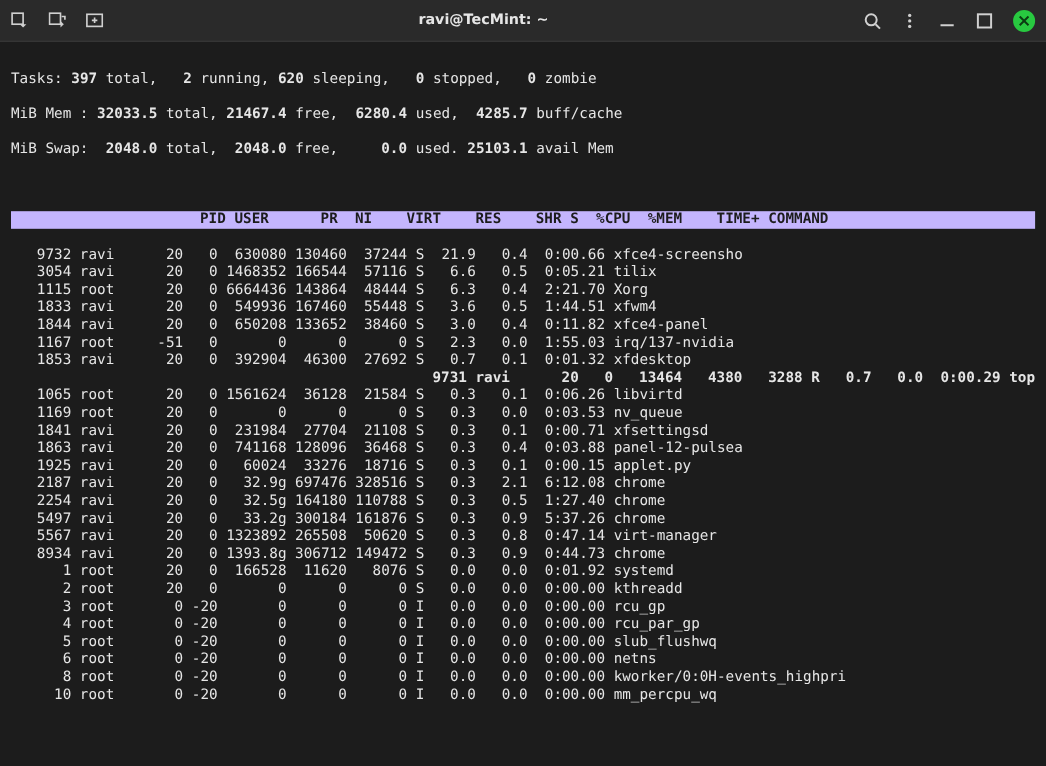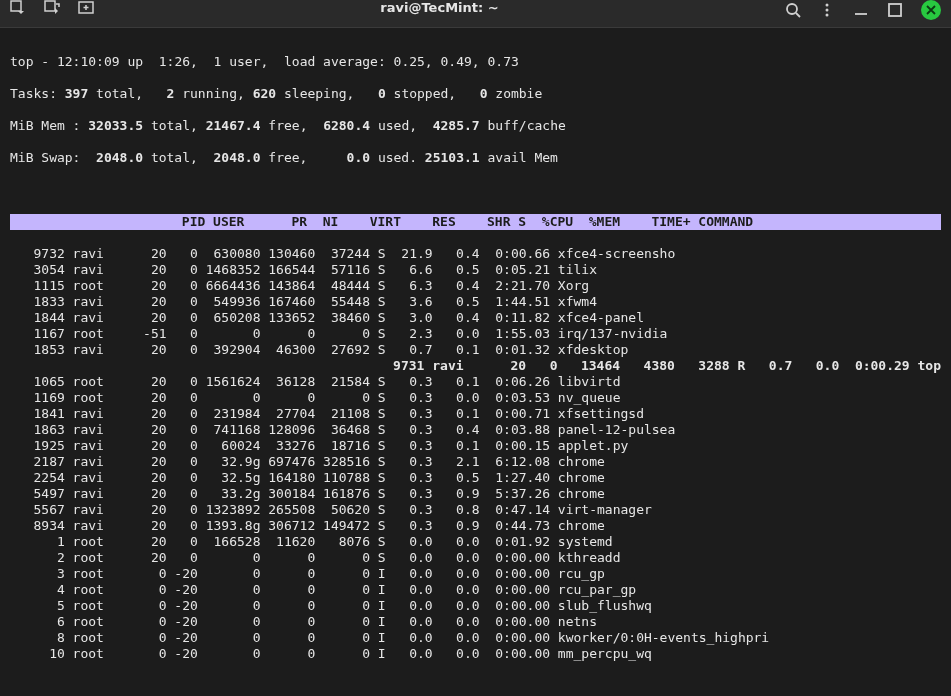--- a/index.html
+++ b/index.html
@@ -5,24 +5,24 @@
     * { margin:0; padding:0; box-sizing:border-box; }
     body {
       background:#1c1c1c;
       font-family:"DejaVu Sans Mono","Liberation Mono",Consolas,monospace;
       font-size:13px;
       color:#e6e6e6;
       width:951px; height:696px;
       overflow:hidden;
     }
     .titlebar {
-      height:28px;
+      height:38px;
       background:#2a2a2a;
       display:flex;
-      align-items:flex-start;
+      align-items:center;
       padding:0 10px;
       border-bottom:1px solid #3a3a3a;
     }
     .tb-left, .tb-right { display:flex; align-items:center; gap:18px; }
     .tb-left { flex:0 0 auto; }
     .tb-title { flex:1; text-align:center; color:#e6e6e6; font-weight:bold; font-family:"DejaVu Sans",sans-serif; font-size:13px;}
     .tb-icon { width:16px; height:16px; display:flex; align-items:center; justify-content:center; fill:#d0d0d0; color:#d0d0d0; cursor:pointer;}
     .tb-close { width:20px;height:20px;border-radius:50%; background:#28c940; display:flex;align-items:center;justify-content:center;}
     .tb-close svg{width:10px;height:10px;fill:#0b3b12;}
     .term {
@@ -92,20 +92,19 @@
     </span>
     <span class="tb-close">
       <svg viewBox="0 0 10 10">
           <path d="M1 1l8 8M9 1l-8 8" stroke="#0b3b12" stroke-width="1.8"></path>
         </svg>
     </span>
   </div>
 </div>
 
 <div class="term">
-<span class="row">top - <span>12:10:09</span> up  <span>1:26</span>,  <span>1 user</span>,  load average: <span>0.25, 0.49, 0.73</span></span>
 <span class="row">Tasks: <span class="bold">397</span> total,   <span class="bold">2</span> running, <span class="bold">620</span> sleeping,   <span class="bold">0</span> stopped,   <span class="bold">0</span> zombie</span>
 <span class="row">MiB Mem : <span class="bold">32033.5</span> total, <span class="bold">21467.4</span> free,  <span class="bold">6280.4</span> used,  <span class="bold">4285.7</span> buff/cache</span>
 <span class="row">MiB Swap:  <span class="bold">2048.0</span> total,  <span class="bold">2048.0</span> free,     <span class="bold">0.0</span> used. <span class="bold">25103.1</span> avail Mem</span>
 <span class="row"> </span>
 <span class="hdr-row bold" id="hdr">    PID USER      PR  NI    VIRT    RES    SHR S  %CPU  %MEM    TIME+ COMMAND                        </span>
 <div id="rows"><span class="row">   9732 ravi      20   0  630080 130460  37244 S  21.9   0.4  0:00.66 xfce4-screensho</span><span class="row">   3054 ravi      20   0 1468352 166544  57116 S   6.6   0.5  0:05.21 tilix</span><span class="row">   1115 root      20   0 6664436 143864  48444 S   6.3   0.4  2:21.70 Xorg</span><span class="row">   1833 ravi      20   0  549936 167460  55448 S   3.6   0.5  1:44.51 xfwm4</span><span class="row">   1844 ravi      20   0  650208 133652  38460 S   3.0   0.4  0:11.82 xfce4-panel</span><span class="row">   1167 root     -51   0       0      0      0 S   2.3   0.0  1:55.03 irq/137-nvidia</span><span class="row">   1853 ravi      20   0  392904  46300  27692 S   0.7   0.1  0:01.32 xfdesktop</span><span class="row bold">   9731 ravi      20   0   13464   4380   3288 R   0.7   0.0  0:00.29 top</span><span class="row">   1065 root      20   0 1561624  36128  21584 S   0.3   0.1  0:06.26 libvirtd</span><span class="row">   1169 root      20   0       0      0      0 S   0.3   0.0  0:03.53 nv_queue</span><span class="row">   1841 ravi      20   0  231984  27704  21108 S   0.3   0.1  0:00.71 xfsettingsd</span><span class="row">   1863 ravi      20   0  741168 128096  36468 S   0.3   0.4  0:03.88 panel-12-pulsea</span><span class="row">   1925 ravi      20   0   60024  33276  18716 S   0.3   0.1  0:00.15 applet.py</span><span class="row">   2187 ravi      20   0   32.9g 697476 328516 S   0.3   2.1  6:12.08 chrome</span><span class="row">   2254 ravi      20   0   32.5g 164180 110788 S   0.3   0.5  1:27.40 chrome</span><span class="row">   5497 ravi      20   0   33.2g 300184 161876 S   0.3   0.9  5:37.26 chrome</span><span class="row">   5567 ravi      20   0 1323892 265508  50620 S   0.3   0.8  0:47.14 virt-manager</span><span class="row">   8934 ravi      20   0 1393.8g 306712 149472 S   0.3   0.9  0:44.73 chrome</span><span class="row">      1 root      20   0  166528  11620   8076 S   0.0   0.0  0:01.92 systemd</span><span class="row">      2 root      20   0       0      0      0 S   0.0   0.0  0:00.00 kthreadd</span><span class="row">      3 root       0 -20       0      0      0 I   0.0   0.0  0:00.00 rcu_gp</span><span class="row">      4 root       0 -20       0      0      0 I   0.0   0.0  0:00.00 rcu_par_gp</span><span class="row">      5 root       0 -20       0      0      0 I   0.0   0.0  0:00.00 slub_flushwq</span><span class="row">      6 root       0 -20       0      0      0 I   0.0   0.0  0:00.00 netns</span><span class="row">      8 root       0 -20       0      0      0 I   0.0   0.0  0:00.00 kworker/0:0H-events_highpri</span><span class="row">     10 root       0 -20       0      0      0 I   0.0   0.0  0:00.00 mm_percpu_wq</span></div>
 </div>
 
 </body></html>

